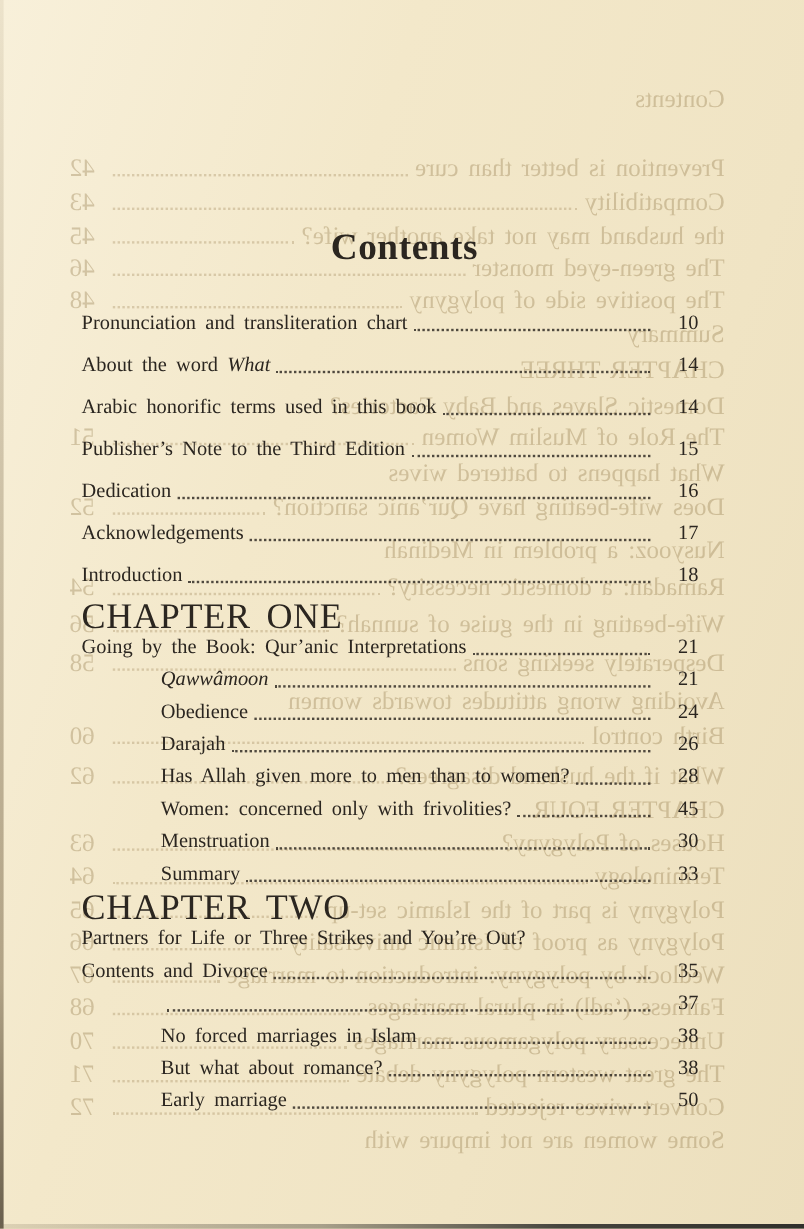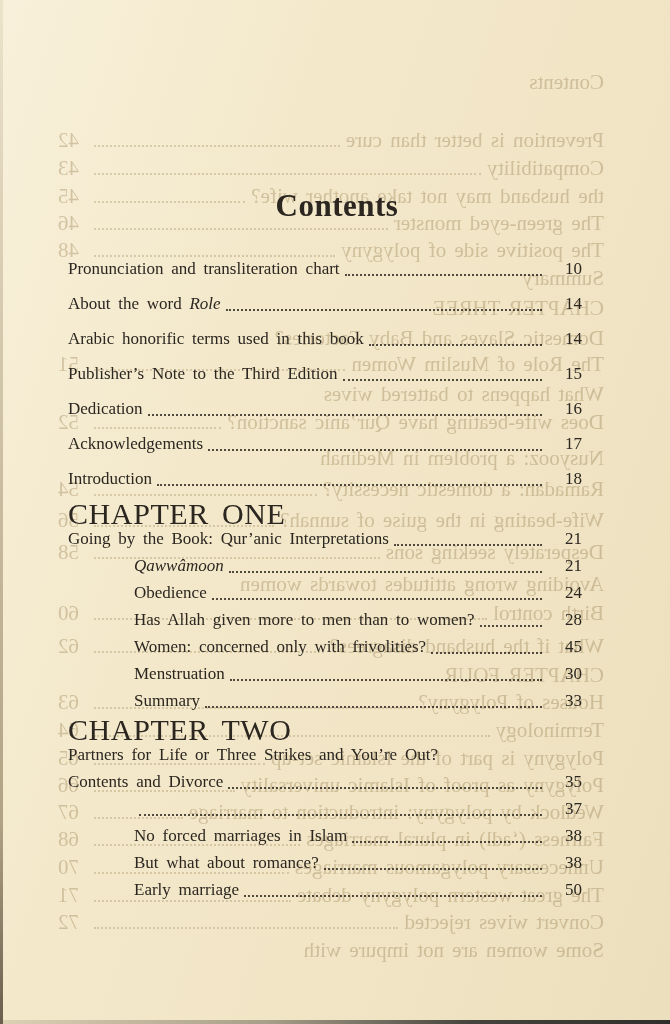--- a/index.html
+++ b/index.html
@@ -187,21 +187,21 @@
 
   <div class="content">
     <h1 class="page-title">Contents</h1>
     <div class="front" id="front-list">
         <div class="row">
           <span class="label"><span>Pronunciation and transliteration chart</span></span>
           <span class="leader"></span>
           <span class="pagenum">10</span>
         </div>
         <div class="row">
-          <span class="label"><span>About the word </span><em>Role</em></span>
+          <span class="label"><span>About the word </span><em>What</em></span>
           <span class="leader"></span>
           <span class="pagenum">14</span>
         </div>
         <div class="row">
           <span class="label"><span>Arabic honorific terms used in this book</span></span>
           <span class="leader"></span>
           <span class="pagenum">14</span>
         </div>
         <div class="row">
           <span class="label"><span>Publisher’s Note to the Third Edition</span></span>
@@ -237,20 +237,25 @@
               <span class="label"><em>Qawwâmoon</em></span>
               <span class="leader"></span>
               <span class="pagenum">21</span>
             </div>
             <div class="row indent">
               <span class="label"><span>Obedience</span></span>
               <span class="leader"></span>
               <span class="pagenum">24</span>
             </div>
             <div class="row indent">
+              <span class="label"><span>Darajah</span></span>
+              <span class="leader"></span>
+              <span class="pagenum">26</span>
+            </div>
+            <div class="row indent">
               <span class="label"><span>Has Allah given more to men than to women?</span></span>
               <span class="leader"></span>
               <span class="pagenum">28</span>
             </div>
             <div class="row indent">
               <span class="label"><span>Women: concerned only with frivolities?</span></span>
               <span class="leader"></span>
               <span class="pagenum">45</span>
             </div>
             <div class="row indent">

